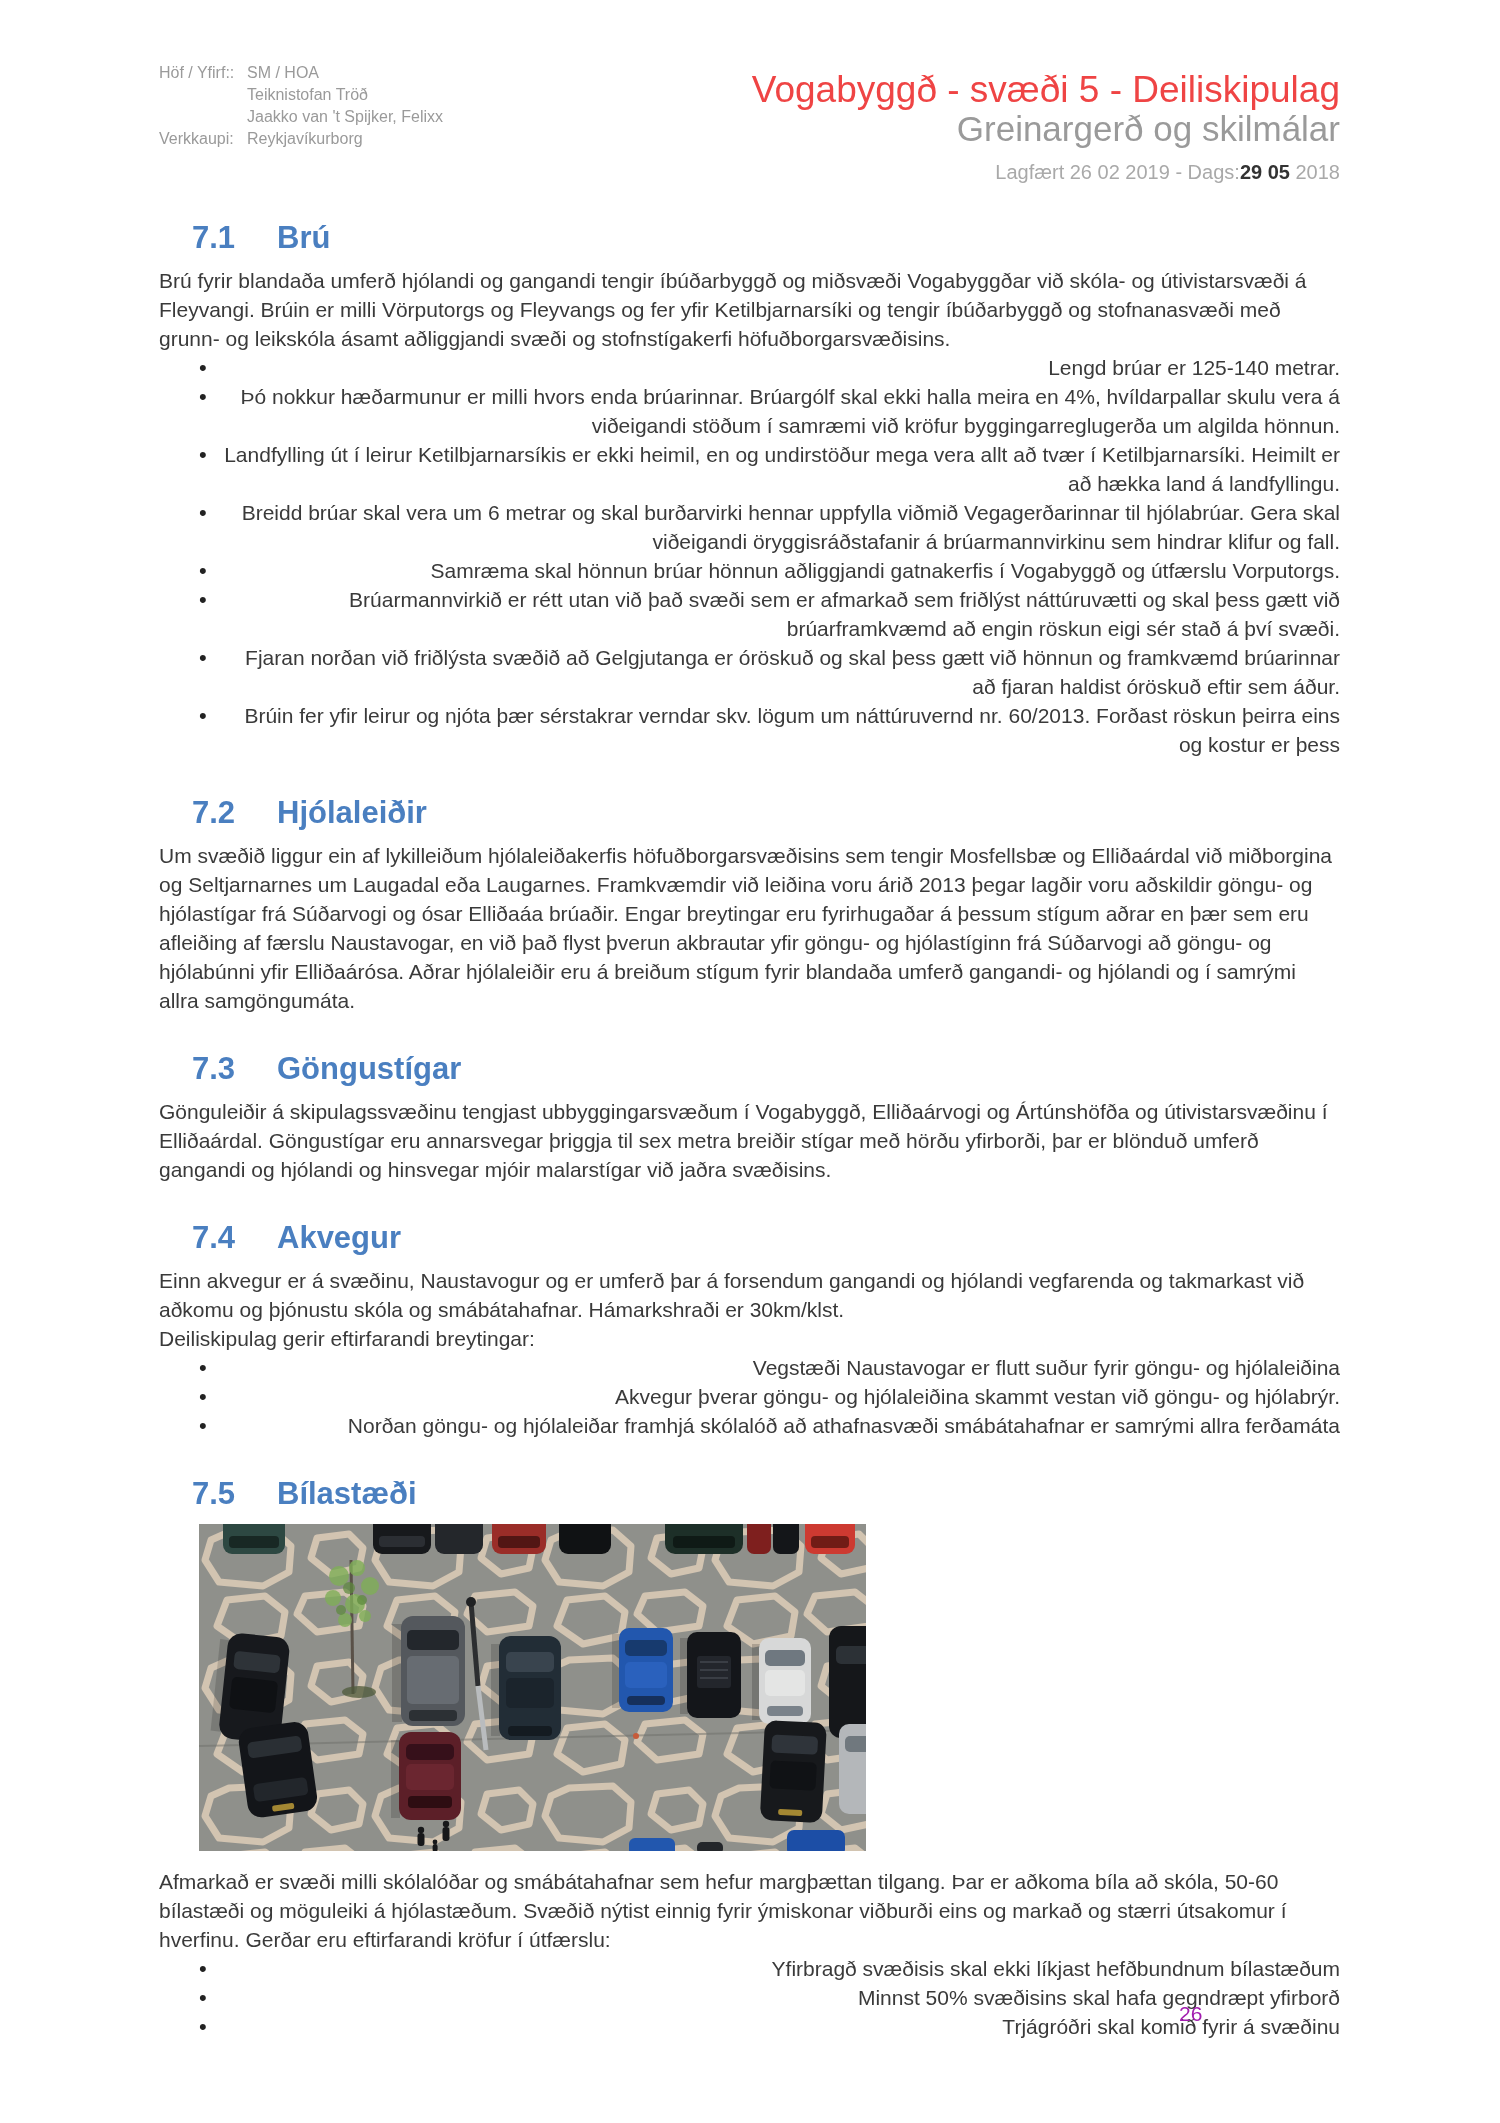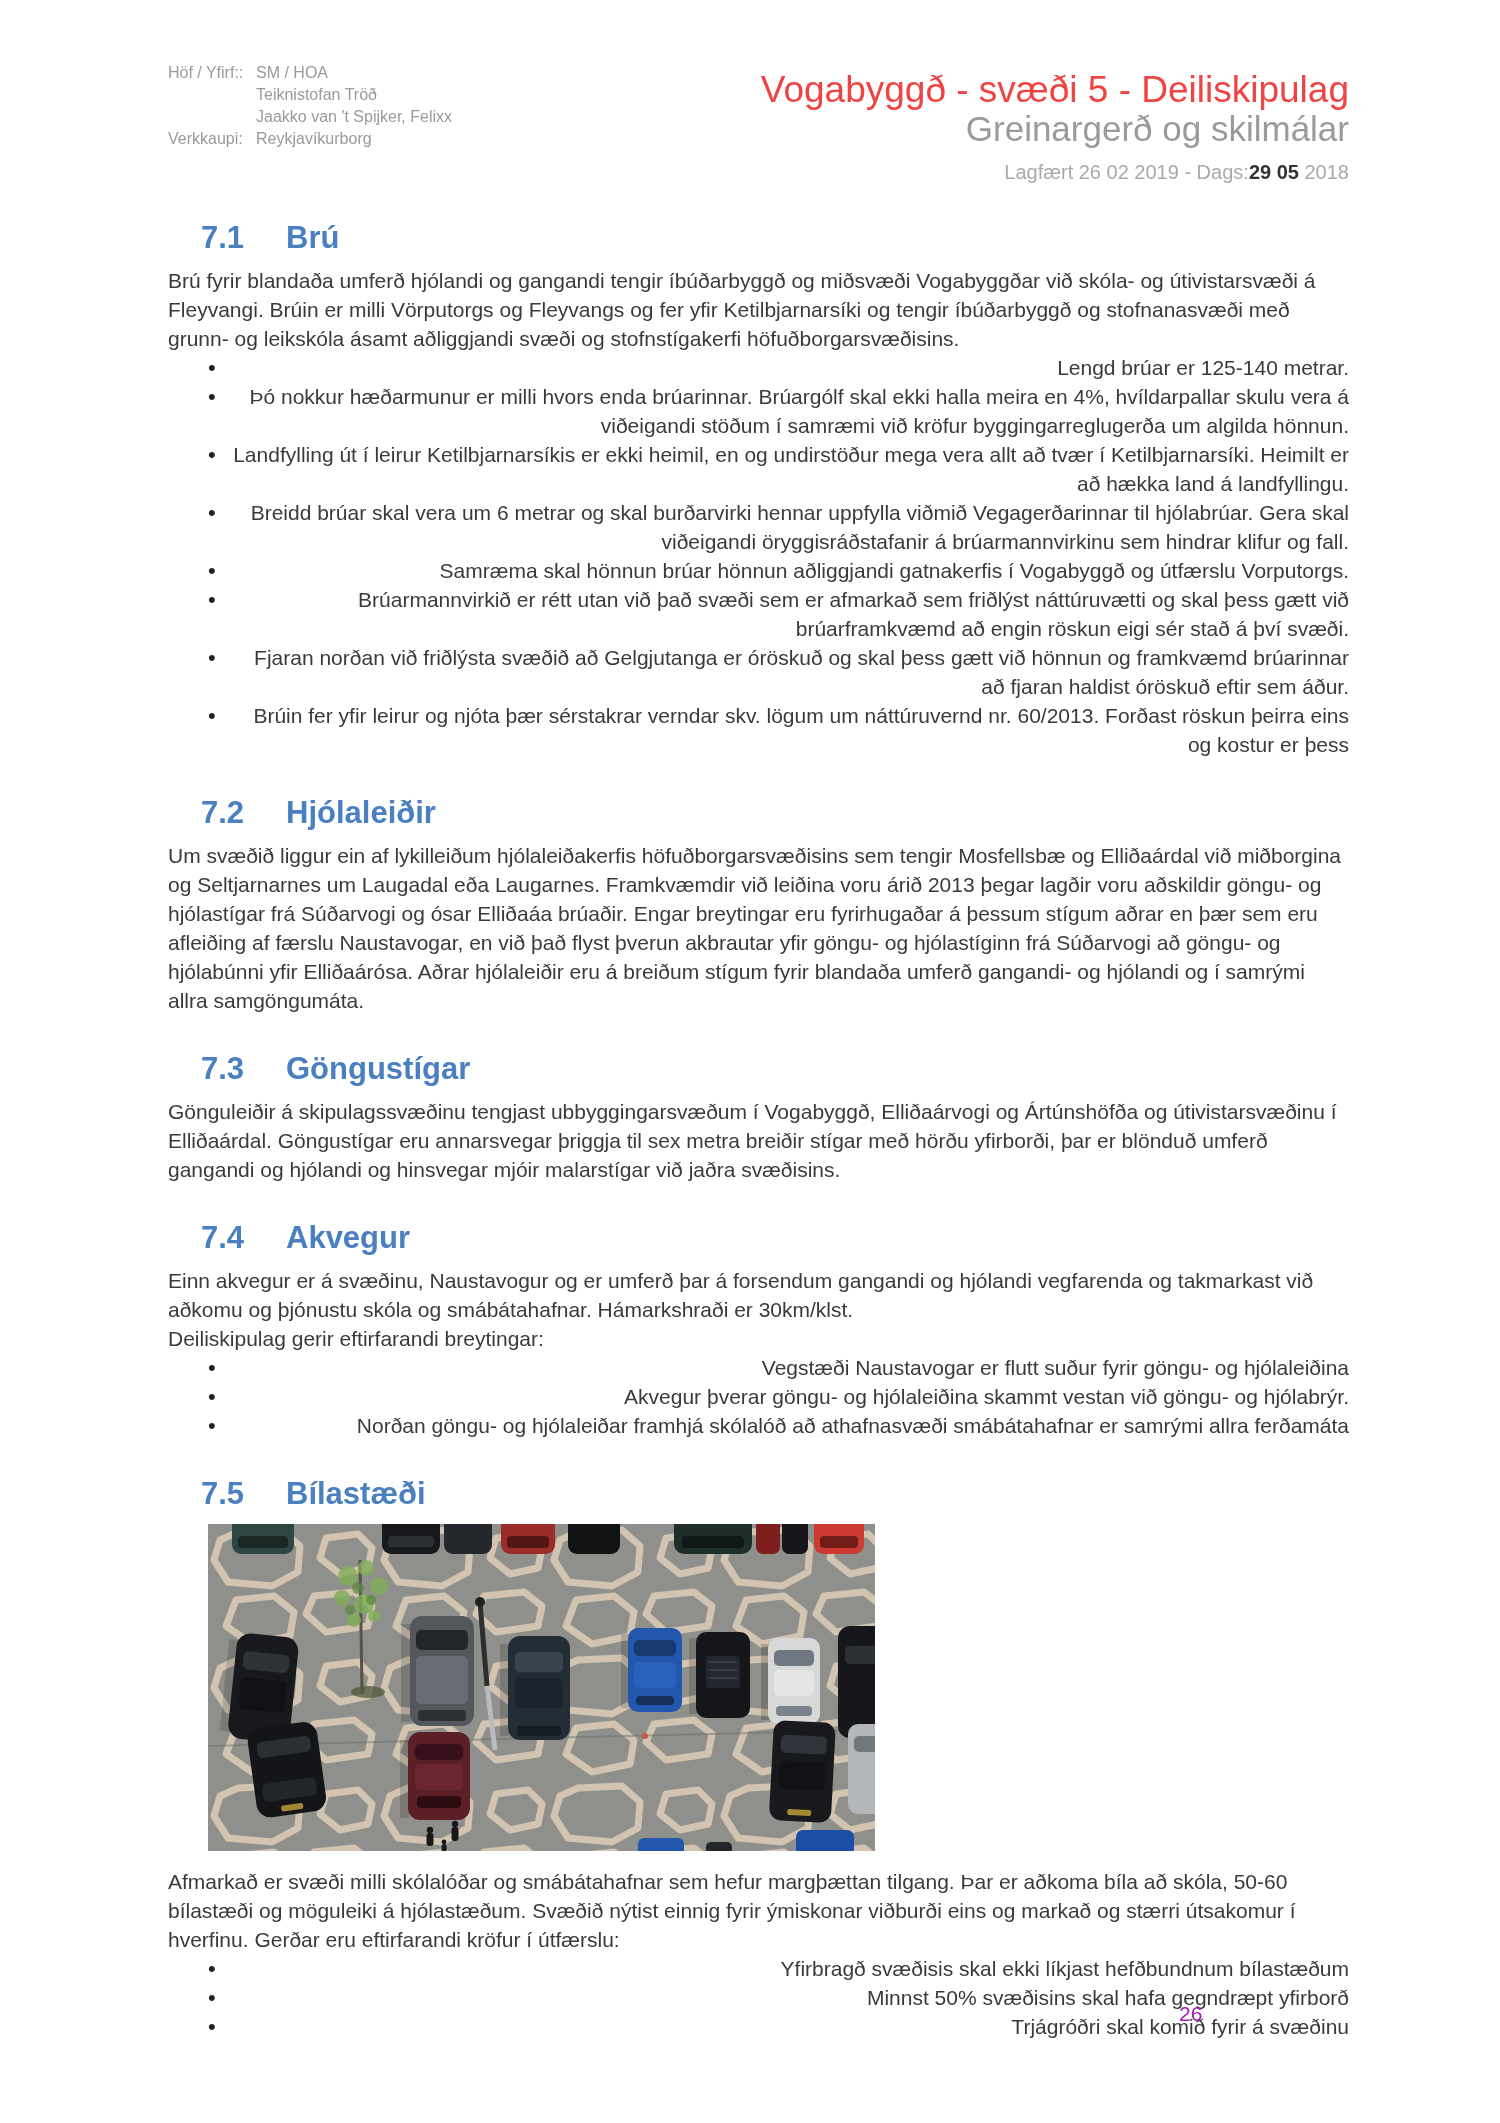--- a/index.html
+++ b/index.html
@@ -1,21 +1,21 @@
 <!DOCTYPE html>
 <html><head>
 <meta charset="utf-8">
 <style>
   html,body{margin:0;padding:0;background:#e8e8e8;}
   .page{
     position:relative;width:1500px;height:2123px;background:#ffffff;
     font-family:"Liberation Sans","DejaVu Sans",sans-serif;color:#3a3a3a;
     margin:0 auto;overflow:hidden;
   }
-  .content{position:absolute;left:168px;top:0;width:1181px;}
+  .content{position:absolute;left:159px;top:0;width:1181px;}
   
   .header{display:flex;justify-content:space-between;align-items:flex-start;padding-top:62px;}
   .credits{font-size:16px;line-height:22px;color:#9a9a9a;display:grid;grid-template-columns:88px auto;}
   .credits .lbl{grid-column:1;}
   .credits .vals{grid-column:2;}
   .titleblock{text-align:right;margin-top:6px;}
   .doc-title{font-size:37px;font-weight:400;color:#ef4444;line-height:44px;}
   .doc-subtitle{font-size:35px;font-weight:400;color:#9a9a9a;line-height:32px;margin-top:1px;}
   .doc-date{font-size:20px;color:#a9a9a9;margin-top:16px;}
   .doc-date b{color:#333;font-weight:700;}

